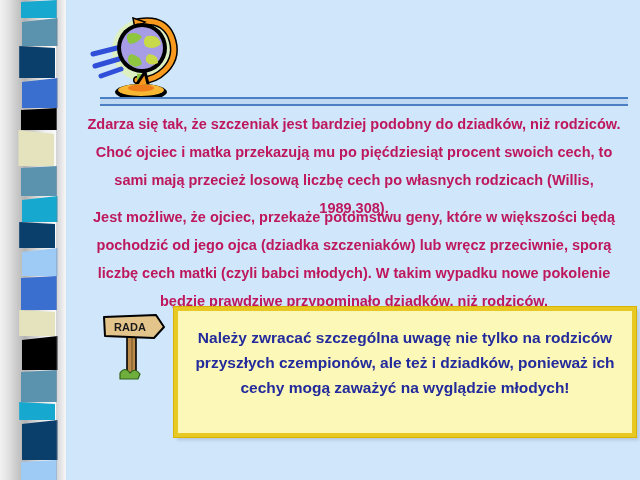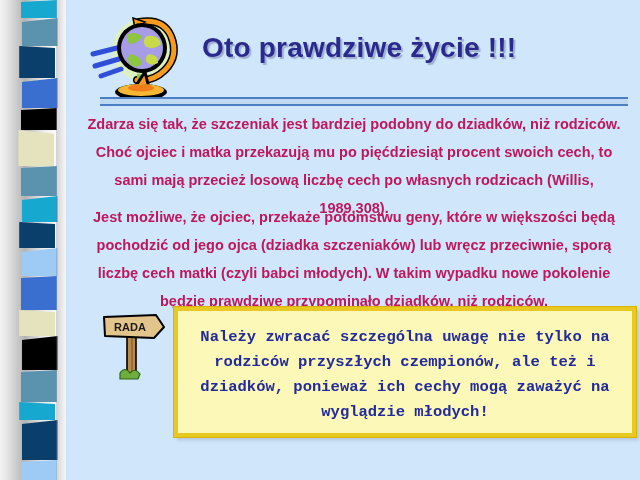--- a/index.html
+++ b/index.html
@@ -96,21 +96,20 @@
   
   #advice-box {
     position: absolute;
     left: 108px; top: 307px;
     width: 462px; height: 130px;
     background: #fbf8b8;
     border: 4px solid #e8c823;
     outline: 1px solid #d9b400;
     box-shadow: 3px 3px 3px rgba(120,130,150,.30);
     box-sizing: border-box;
-    font-family: Liberation Mono, monospace;
   }
   #advice-text {
     position: absolute;
     left: 0; top: 14px;
     width: 454px;
     text-align: center;
     color: #232a9b;
     font-size: 15.5px;
     font-weight: bold;
     line-height: 25px;
@@ -169,21 +168,20 @@
         <path d="M62 26 q12 -2 14 8 q-8 7 -16 2 q-3 -7 2 -10 Z" fill="#c8d94a"></path>
         <path d="M46 44 q10 2 11 10 q-7 6 -13 -1 q-3 -6 2 -9 Z" fill="#8ec63f"></path>
         <path d="M64 44 q10 1 9 9 q-8 4 -12 -2 q-1 -5 3 -7 Z" fill="#c8d94a"></path>
         <path d="M52 64 q6 -1 8 4 l-8 3 Z" fill="#8ec63f"></path>
         <path d="M60 62 L64 78 L48 80 Z" fill="#f79a1e" stroke="#000" stroke-width="3"></path>
         <ellipse cx="56" cy="82" rx="26" ry="8" fill="#000000"></ellipse>
         <ellipse cx="56" cy="80" rx="23" ry="6" fill="#f7b733"></ellipse>
         <ellipse cx="56" cy="78" rx="13" ry="3.5" fill="#ef7d1a"></ellipse>
       </svg>
 
-      <div id="slide-title">Oto prawdziwe życie !!!</div>
     </div>
 
     <div id="title-rule"></div>
 
     <div class="para" id="para-1">Zdarza się tak, że szczeniak jest bardziej podobny do dziadków, niż rodziców. Choć ojciec i matka przekazują mu po pięćdziesiąt procent swoich cech, to sami mają przecież losową liczbę cech po własnych rodzicach (Willis, 1989,308).</div>
 
     <div class="para" id="para-2">Jest możliwe, że ojciec, przekaże potomstwu geny, które w większości będą pochodzić od jego ojca (dziadka szczeniaków) lub wręcz przeciwnie, sporą liczbę cech matki (czyli babci młodych). W takim wypadku nowe pokolenie będzie prawdziwe przypominało dziadków, niż rodziców.</div>
 
     <svg id="signpost-icon" viewBox="0 0 78 78">
       <rect x="33" y="32" width="9" height="40" fill="#b98a4a" stroke="#000" stroke-width="1.6"></rect>

